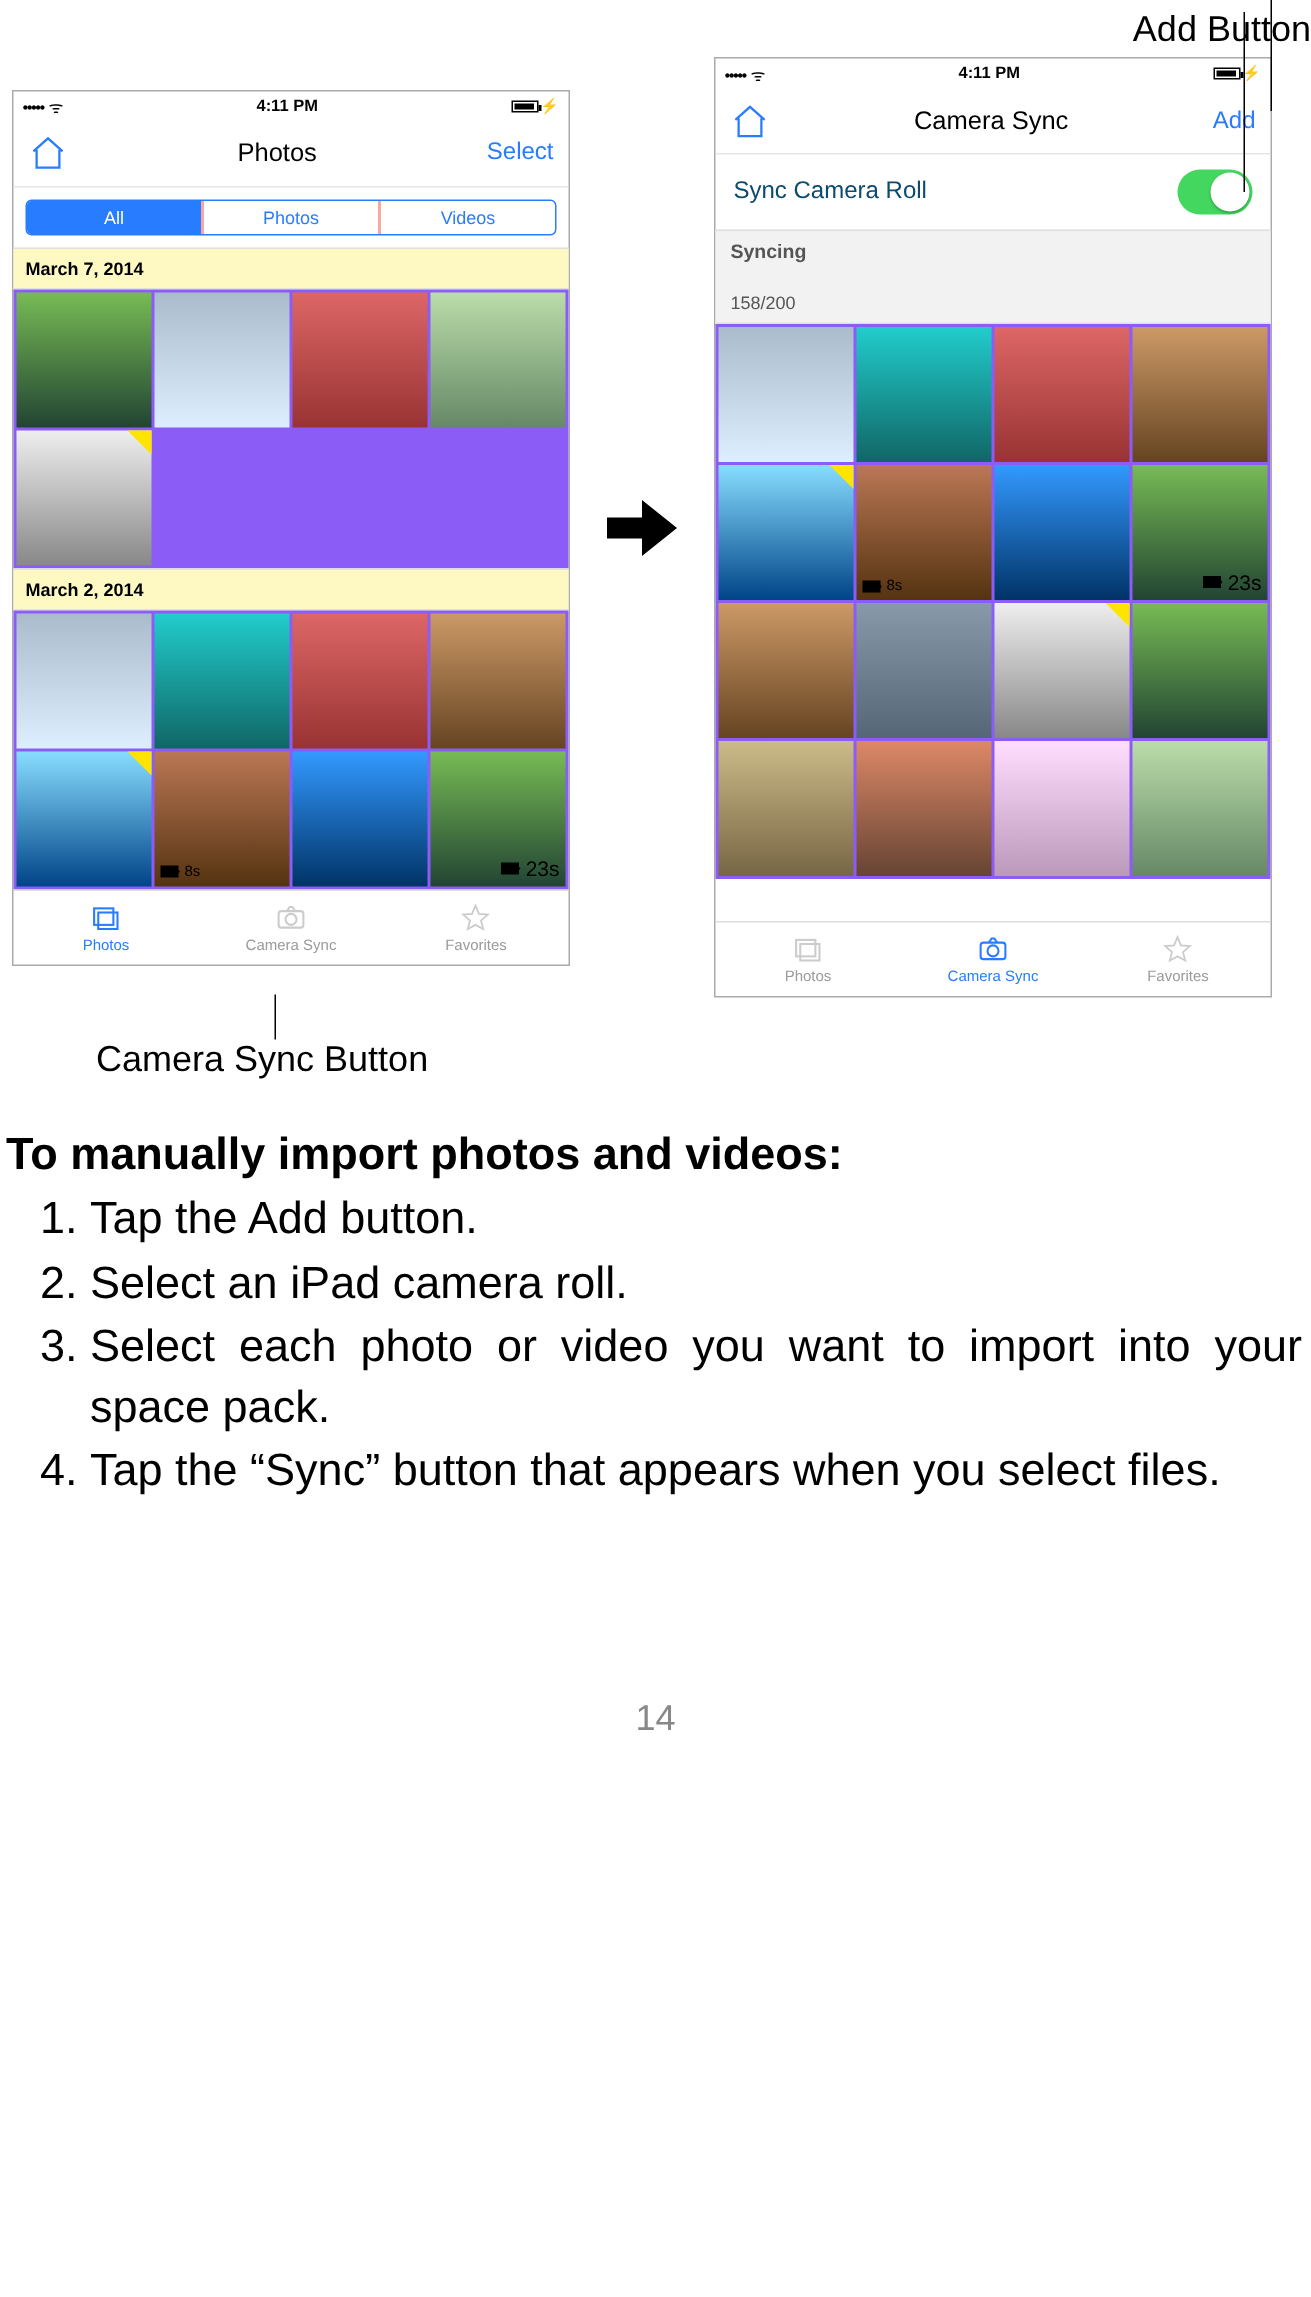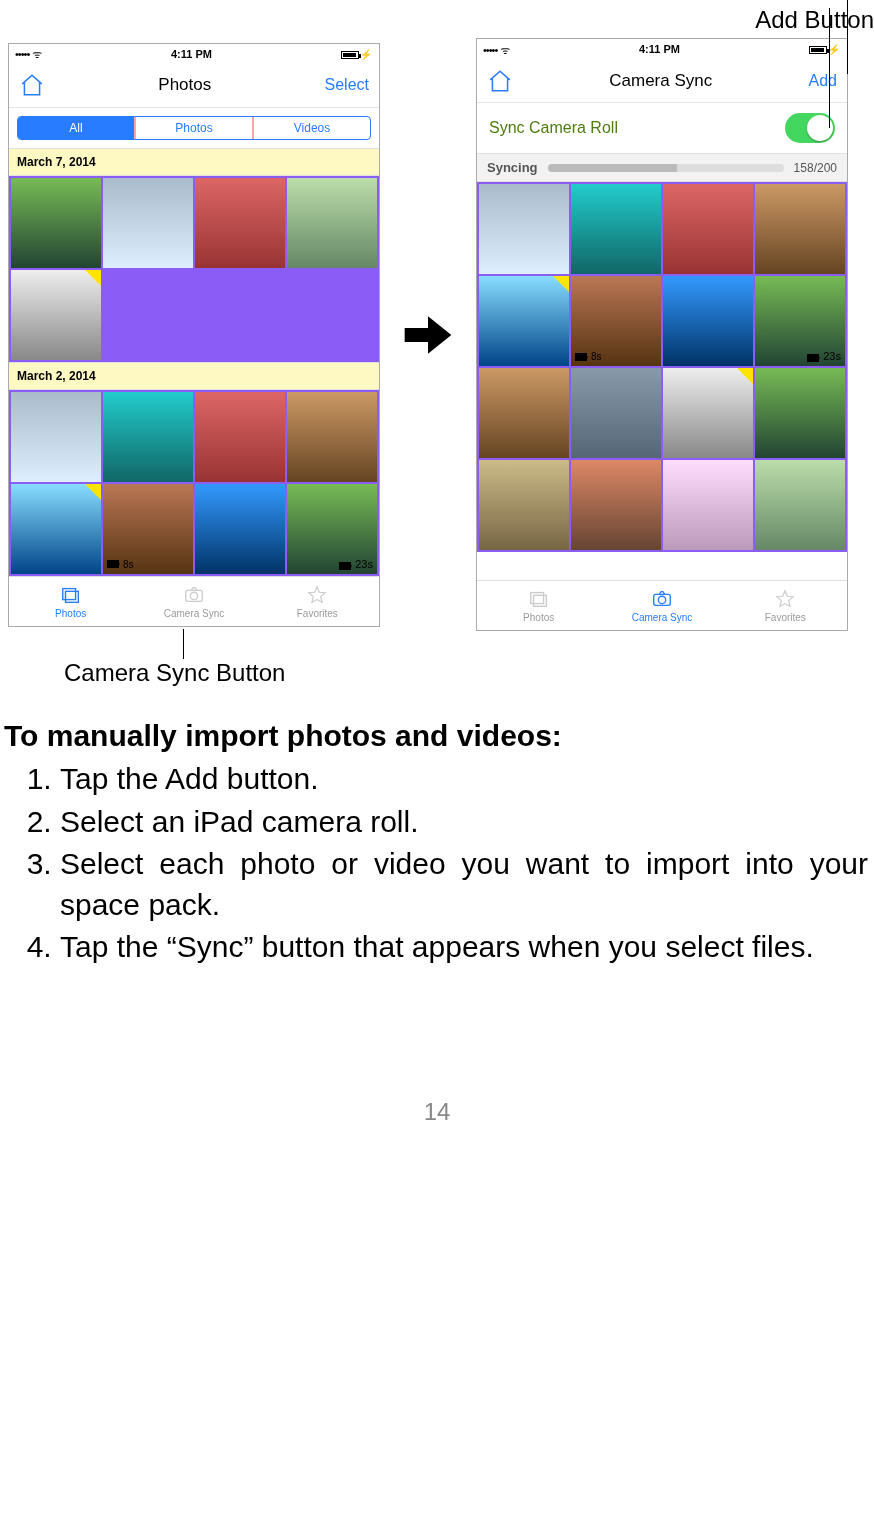--- a/index.html
+++ b/index.html
@@ -69,21 +69,21 @@
   .thumb .mark {
     position: absolute; top: 0; right: 0; width: 0; height: 0;
     border-left: 16px solid transparent; border-top: 16px solid #ffe400;
   }
   .thumb .vidbadge {
     position: absolute; left: 4px; bottom: 4px; display:flex; align-items:center; gap:4px;
     font-size: 10px; color:#000;
   }
   .thumb .vidbadge .cam { width:12px; height:8px; background:#000; position:relative; }
   .thumb .vidbadge .cam::after{ content:""; position:absolute; right:-4px; top:1px; border:3px solid transparent; border-left-color:#000; }
-  .thumb .vidright { position:absolute; right:4px; bottom:4px; font-size:11px; color:#000; display:flex; align-items:flex-end; gap:4px;}
+  .thumb .vidright { position:absolute; right:4px; bottom:4px; font-size:14px; color:#000; display:flex; align-items:center; gap:4px;}
   .thumb .vidright .cam { width:12px; height:8px; background:#000; position:relative; }
   .thumb .vidright .cam::after{ content:""; position:absolute; right:-4px; top:1px; border:3px solid transparent; border-left-color:#000; }
 
   
   .c-dog{background:linear-gradient(#7b5,#243);}
   .c-bird{background:linear-gradient(#abc,#def);}
   .c-girl{background:linear-gradient(#d66,#933);}
   .c-kid{background:linear-gradient(#bda,#686);}
   .c-shuttle{background:linear-gradient(#eee,#888);}
   .c-lion{background:linear-gradient(#c96,#642);}
@@ -102,31 +102,31 @@
   .tab {
     flex:1; display:flex; flex-direction:column; align-items:center; justify-content:center; gap:2px;
     font-size: 10px; color:#9a9a9a;
   }
   .tab.active { color:#287cff; }
   .tab svg { width:22px; height:22px; }
 
   
   .sync-row {
     display:flex; align-items:center; justify-content:space-between;
-    padding: 10px 12px; font-size:16px; color:#4d7c0f;
+    padding: 10px 12px; font-size:16px; color:#0c4a6e;
   }
   .switch {
     width:50px; height:30px; border-radius:15px; background:#44d760; position:relative;
   }
   .switch .knob { position:absolute; right:2px; top:2px; width:26px; height:26px; border-radius:50%; background:#fff; box-shadow:0 1px 2px rgba(0,0,0,.3); }
 
   .syncing-row {
-    display:flex; align-items:center; gap:10px; padding: 6px 10px; background:#f2f2f2;
+    display:flex; align-items:flex-start; gap:10px; padding: 6px 10px; background:#f2f2f2;
     font-size:13px; color:#555;
-    border-top:1px solid #e0e0e0; border-bottom:1px solid #e0e0e0;
+    border-top:1px solid #e0e0e0; border-bottom:1px solid #e0e0e0;flex-direction:column;
   }
   .progress {
     flex:1; height:8px; background:#ddd; border-radius:4px; overflow:hidden;
   }
   .progress .bar { height:100%; width:55%; background:#bbb; }
   .syncing-row .count { font-size:12px; color:#555; }
 
   
   .arrow { width: 60px; display:flex; align-items:center; justify-content:center; }
   .arrow svg { width: 56px; height: 56px; fill:#000; }

